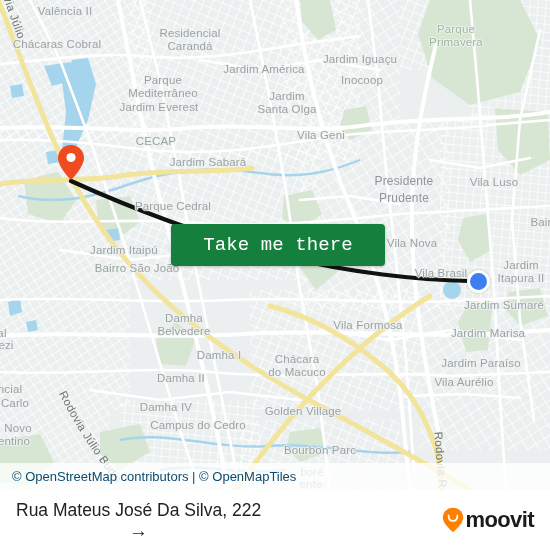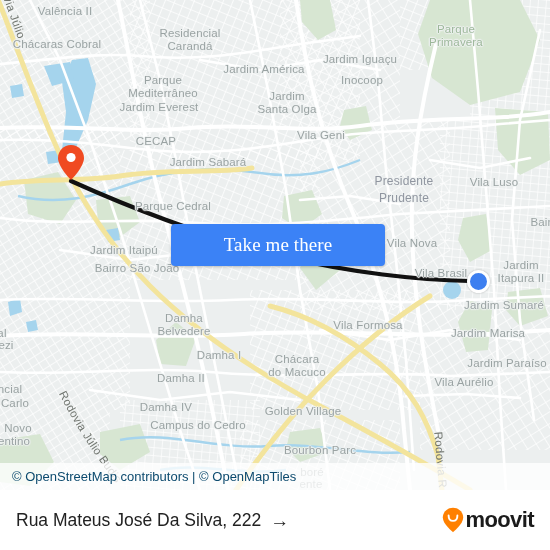--- a/index.html
+++ b/index.html
@@ -46,23 +46,23 @@
     width:23px; height:23px; margin-left:-11.5px; margin-top:-11.5px;
     border-radius:50%;
     background:#3d7ff0;
     border:3px solid #ffffff;
     box-shadow:0 0 2px rgba(0,0,0,.28);
   }
 
   
   #take-btn {
     position:absolute; left:171px; top:224px; width:214px; height:42px;
-    background:#3b82f6;
+    background:#15803d;
     border:none; border-radius:4px;
-    color:#ffffff; font-size:19px; font-family:Liberation Serif, serif;
+    color:#ffffff; font-size:19px; font-family:Liberation Mono, monospace;
     letter-spacing:.1px;
     cursor:pointer;
     box-shadow:0 1px 3px rgba(0,0,0,.22);
   }
 
   
   #attrib {
     position:absolute; left:0; top:463px; height:27px; width:100%;
     background:rgba(255,255,255,.78);
     display:flex; align-items:center;
@@ -71,21 +71,21 @@
     white-space:nowrap;
   }
 
   
   #footer {
     position:absolute; left:0; top:490px; width:550px; height:60px;
     background:#ffffff;
     display:flex; align-items:center; justify-content:space-between;
     padding:0 16px;
   }
-  #trip { display:flex; align-items:center; font-size:17.5px; color:#222; white-space:nowrap; }
+  #trip { display:flex; align-items:center; font-size:17.5px; color:#222; white-space:nowrap;flex-direction:column; }
   #trip .arrow { margin:0 9px; font-size:19px; color:#222; line-height:1; }
   #logo { display:flex; align-items:center; }
   #logo .word { font-size:22px; font-weight:bold; color:#1b1b1b; letter-spacing:-.6px; line-height:1; }
   #logo .mk { margin-right:1px; display:block; }
 </style>
 </head>
 <body>
 
 <div id="root">
 
@@ -239,21 +239,21 @@
         <div class="lbl " style="left: 90px; top: 250px; margin-left: 34px;">Jardim Itaipú</div>
         <div class="lbl " style="left: 137px; top: 268px;">Bairro São João</div>
         <div class="lbl " style="left: 441px; top: 273px;">Vila Brasil</div>
         <div class="lbl " style="left: 521px; top: 272px;">Jardim<br>Itapura II</div>
         <div class="lbl " style="left: 504px; top: 305px;">Jardim Sumaré</div>
         <div class="lbl " style="left: 184px; top: 325px;">Damha<br>Belvedere</div>
         <div class="lbl " style="left: 488px; top: 333px;">Jardim Marisa</div>
         <div class="lbl " style="left: 368px; top: 325px;">Vila Formosa</div>
         <div class="lbl " style="left: 219px; top: 355px;">Damha I</div>
         <div class="lbl " style="left: 181px; top: 378px;">Damha II</div>
-        <div class="lbl " style="left: 481px; top: 363px; margin-left: 26px;">Jardim Paraíso</div>
+        <div class="lbl " style="left: 481px; top: 363px;">Jardim Paraíso</div>
         <div class="lbl " style="left: 297px; top: 366px;">Chácara<br>do Macuco</div>
         <div class="lbl " style="left: 464px; top: 382px;">Vila Aurélio</div>
         <div class="lbl " style="left: 166px; top: 407px;">Damha IV</div>
         <div class="lbl " style="left: 303px; top: 411px;">Golden Village</div>
         <div class="lbl " style="left: 198px; top: 425px;">Campus do Cedro</div>
         <div class="lbl " style="left: 320px; top: 450px;">Bourbon Parc</div>
         <div class="lbl " style="left: 18px; top: 428px;">Novo</div>
         <div class="lbl " style="left: 14px; top: 441px;">entino</div>
         <div class="lbl " style="left: 10px; top: 389px;">ncial</div>
         <div class="lbl " style="left: 15px; top: 403px;">Carlo</div>

